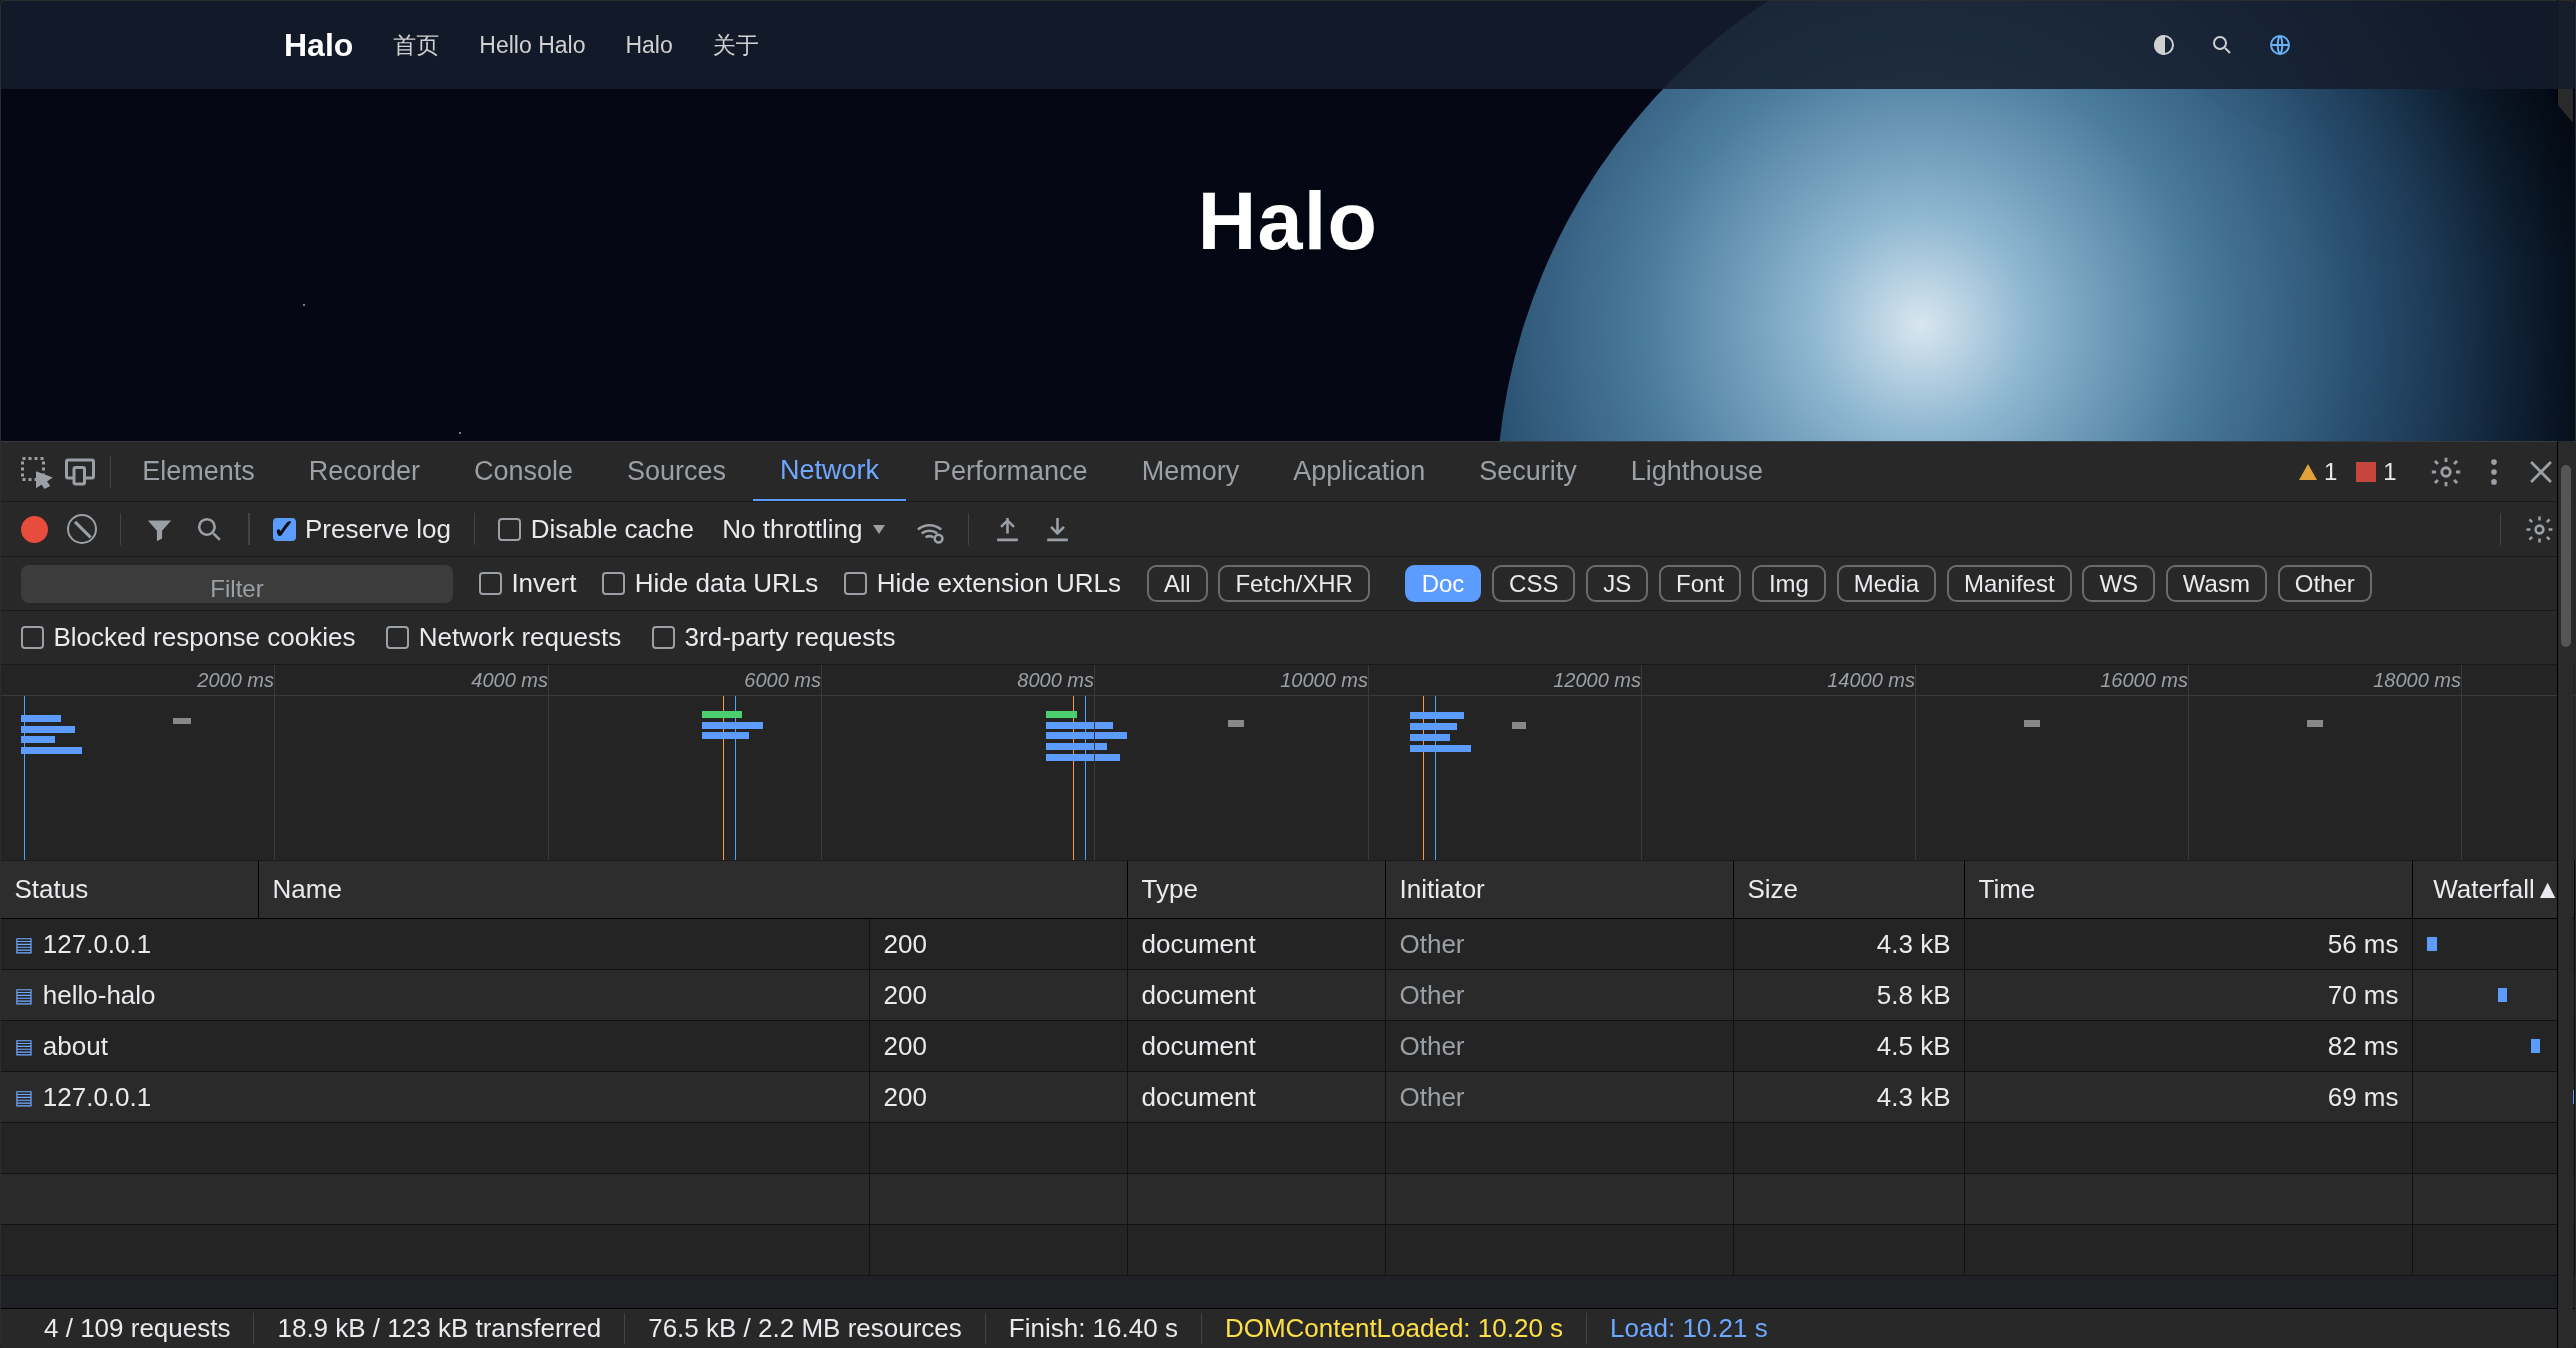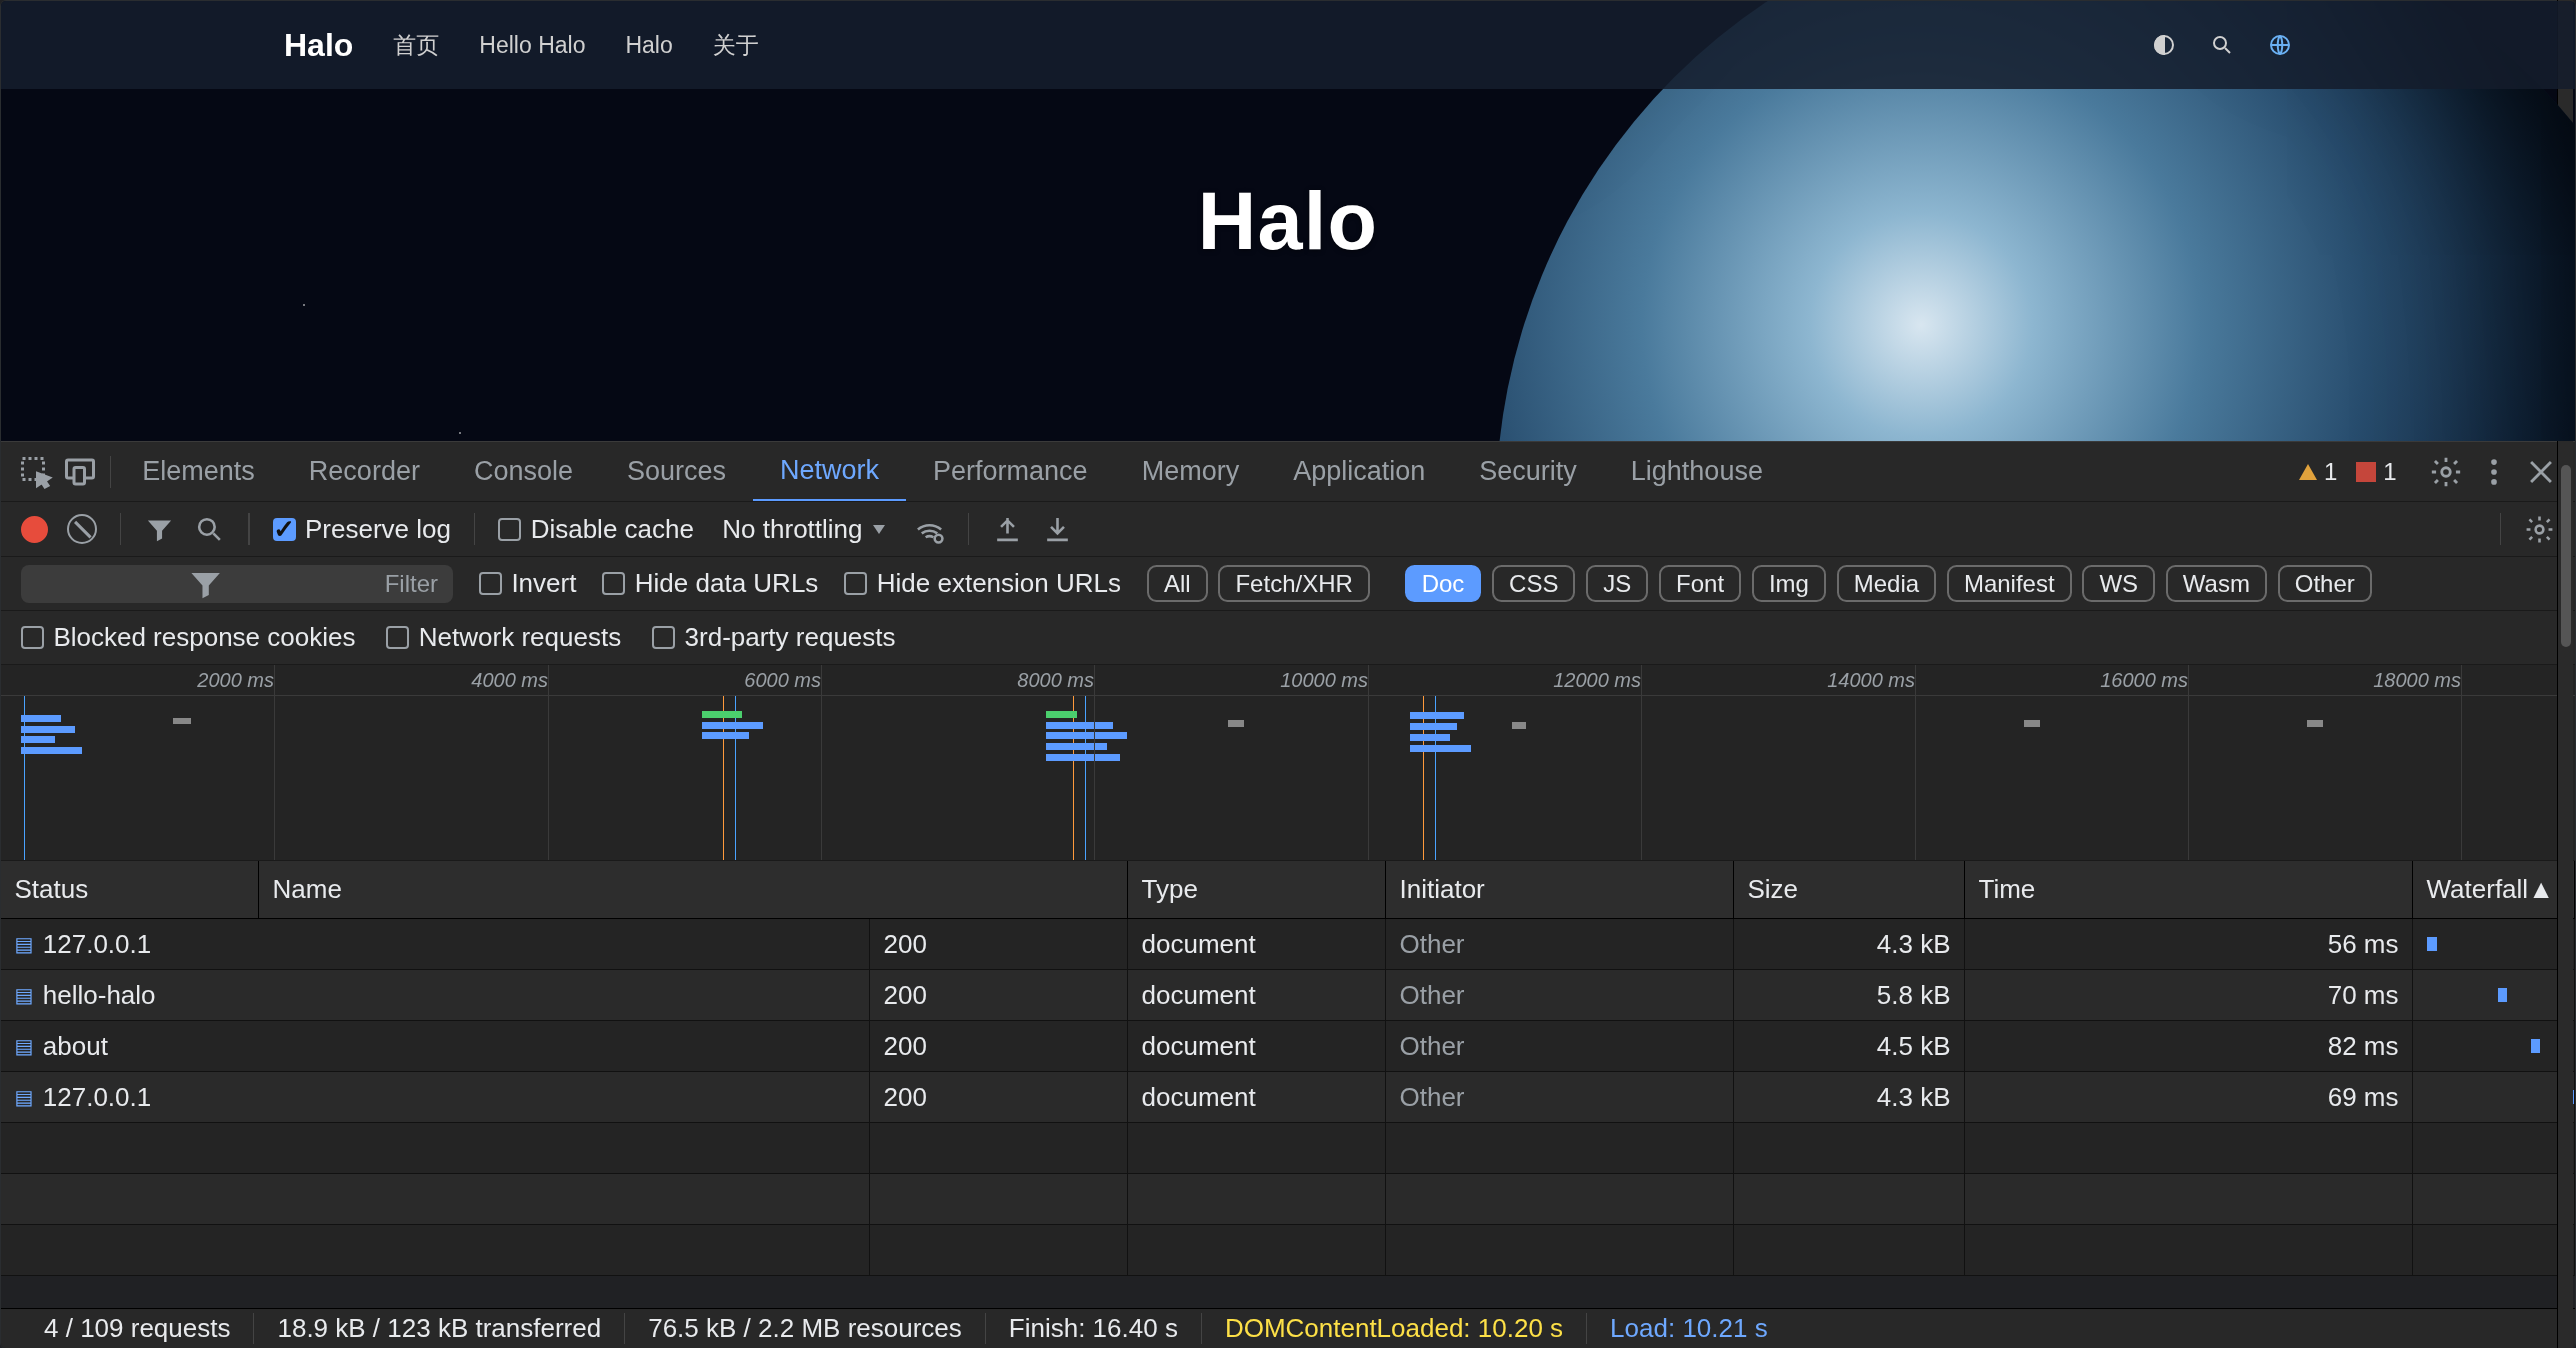--- a/index.html
+++ b/index.html
@@ -42,41 +42,41 @@
 .looking { color:#9aa0a6; }
 .chk { display:inline-flex;align-items:center;gap:9.4px;font-size:26px;color:#e8eaed;}
 .chk .box{width:23px;height:23px;border:2px solid #9aa0a6;border-radius:4px;display:inline-flex;align-items:center;justify-content:center;}
 .chk .box.checked{background:#5c9bff;border-color:#5c9bff;color:#111;font-weight:900;}
 .select { display:flex; align-items:center; gap:10.8px; font-size:26px; color:#e8eaed; padding:0 9.4px;}
 .select .caret { border-left:6.7px solid transparent;border-right:6.7px solid transparent;border-top:9.4px solid #9aa0a6;}
 .iconbtn { color:#9aa0a6; width:31px;height:31px; }
 
 
 .tool2 { display:flex; align-items:center; height:54px; background:#282828; padding:0 20px; gap:26px; border-bottom:0.7px solid #1a1a1a; flex:none;}
-.filter-input { display:flex; align-items:center; gap:9.4px; background:#3c3c3c; border-radius:8px; padding:0 15px; height:38px; width:432px; color:#9aa0a6; font-size:24px;}
+.filter-input { display:flex; align-items:center; gap:9.4px; background:#3c3c3c; border-radius:8px; padding:0 15px; height:38px; width:432px; color:#9aa0a6; font-size:24px;flex-direction:column;}
 .pill { padding:2.7px 15px; border:2px solid #6b6b6b; border-radius:9.4px; font-size:24px; color:#e8eaed; cursor:pointer;}
 .pill.active { background:#5c9bff; border-color:#5c9bff; color:#fff;margin-left:24px; }
 
 
 .tool3 { display:flex; align-items:center; height:54px; background:#282828; padding:0 20px; gap:31px; border-bottom:0.7px solid #1a1a1a; flex:none;}
 
 
 .overview { position:relative; height:196px; background:#242424; border-bottom:0.7px solid #1a1a1a; flex:none;font-style:italic; }
 .ov-ruler { position:absolute; top:0; left:0; right:0; height:31px; border-bottom:0.7px solid #3a3a3a; }
 .ov-tick { position:absolute; top:4px; font-size:20px; color:#9aa0a6; white-space:nowrap; transform:translateX(-100%);}
 .ov-grid { position:absolute; top:0; bottom:0; width:0.7px; background:#3a3a3a; }
 .ov-body { position:absolute; top:31px; left:0; right:0; bottom:0; }
 .ov-bar { position:absolute; height:6.7px; }
 .ov-vert { position:absolute; top:0; bottom:0; width:1.3px; }
 
 
 .table { flex:1; display:flex; flex-direction:column; overflow:hidden; position:relative; }
 .thead { display:flex; height:58px; background:#2d2d2d; border-bottom:0.7px solid #000; }
 .th { padding:0 13.5px; display:flex; align-items:center; font-size:26px; color:#e8eaed; border-right:0.7px solid #000; }
-.th.name{flex:0 0 869px;} .th.status{flex:0 0 258px;} .th.type{flex:0 0 258px;} .th.init{flex:0 0 348px;} .th.size{flex:0 0 231px; justify-content:flex-start;} .th.time{flex:0 0 448px;} .th.wf{flex:1; justify-content:flex-start;}
+.th.name{flex:0 0 869px;} .th.status{flex:0 0 258px;} .th.type{flex:0 0 258px;} .th.init{flex:0 0 348px;} .th.size{flex:0 0 231px; justify-content:flex-start;} .th.time{flex:0 0 448px;} .th.wf{flex:1; justify-content:flex-end;}
 .tbody { flex:1; overflow:auto; }
 .row { display:flex; height:51px; font-size:26px; border-bottom:0.7px solid #111;}
 .row:nth-child(odd){background:#242424;} .row:nth-child(even){background:#2a2a2a;}
 .td { padding:0 13.5px; display:flex; align-items:center; border-right:0.7px solid #111; overflow:hidden; white-space:nowrap; }
 .td.name{flex:0 0 869px; gap:9.4px;} .td.status{flex:0 0 258px;} .td.type{flex:0 0 258px;} .td.init{flex:0 0 348px;color:#9aa0a6;} .td.size{flex:0 0 231px;justify-content:flex-end;} .td.time{flex:0 0 448px;justify-content:flex-end;} .td.wf{flex:1;}
 .doc-icon{color:#6ea8fe;font-size:20px;}
 
 
 .statusbar { height:40px; background:#282828; display:flex; align-items:center; padding:0 20px; gap:0; font-size:26px; color:#e8eaed; border-top:1.3px solid #000; flex:none;}
 .statusbar .seg{ padding:0 23px; border-right:1.3px solid #444; }

